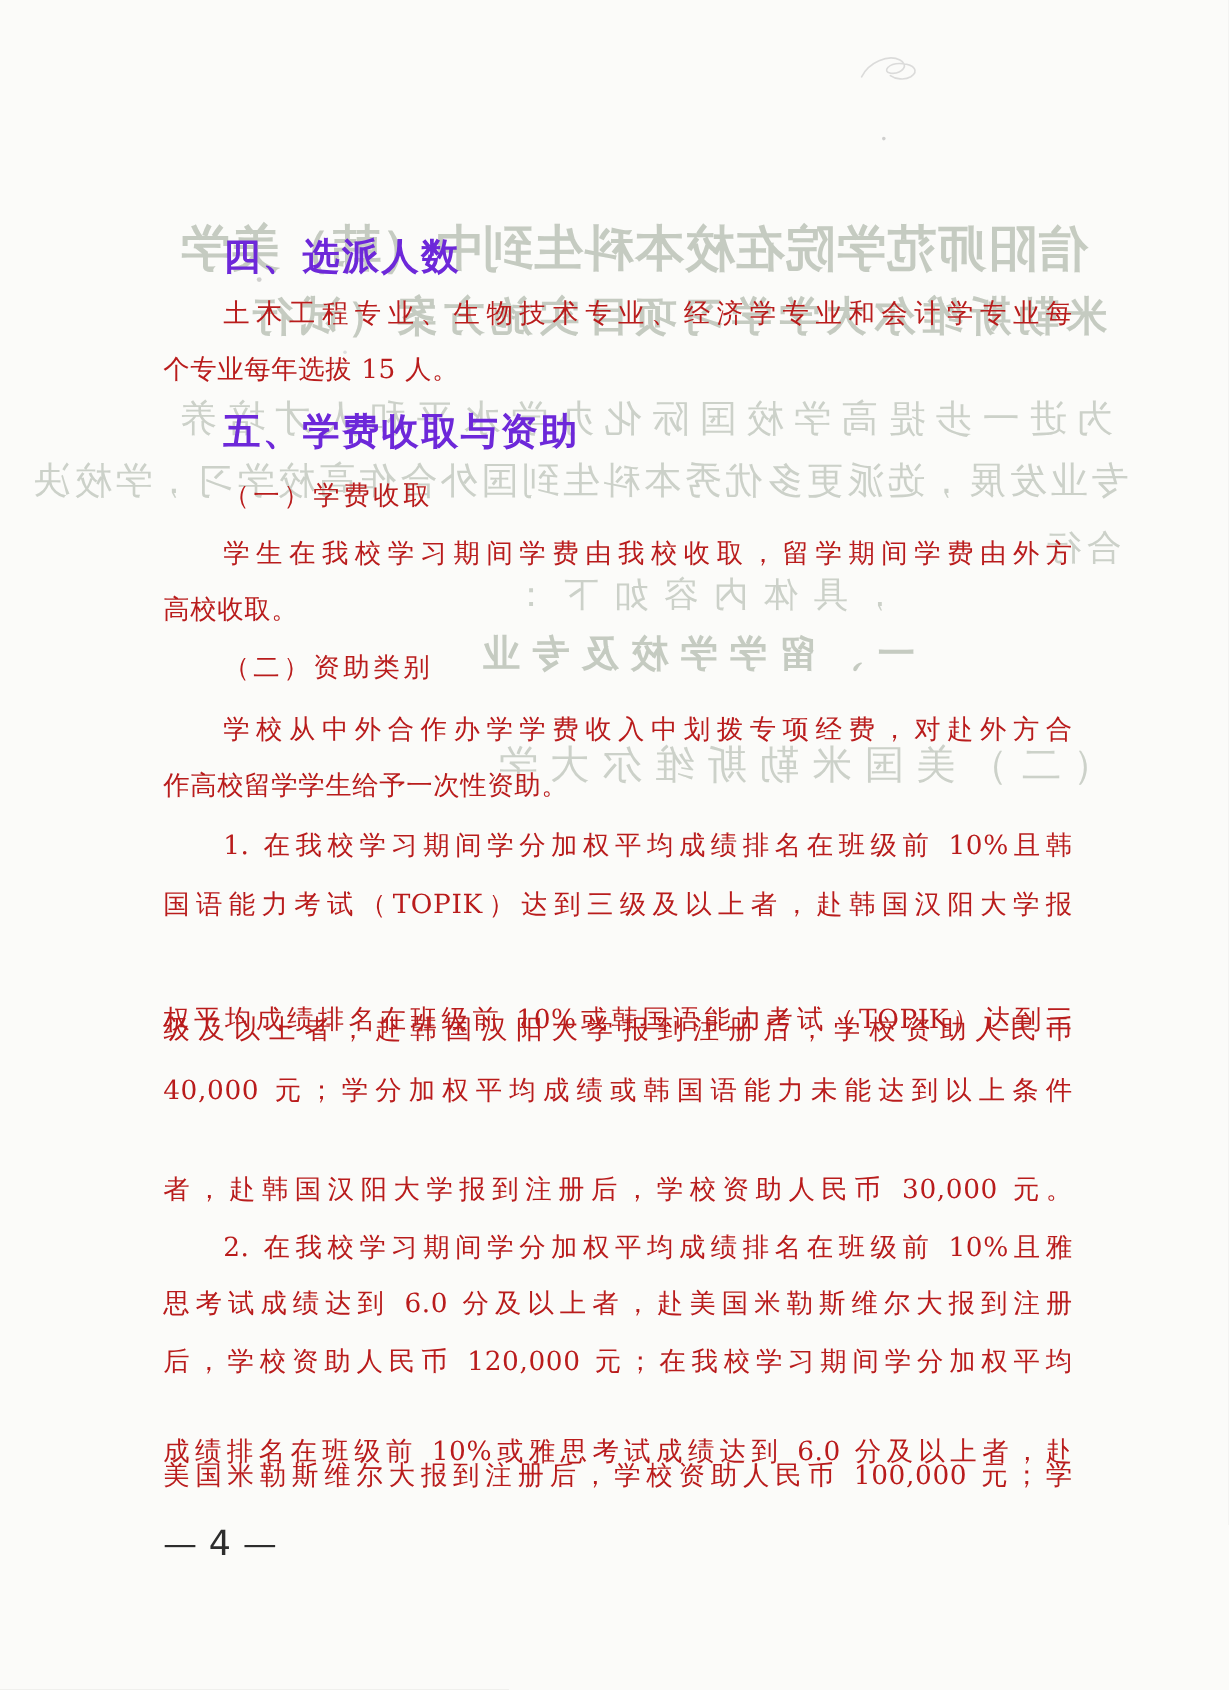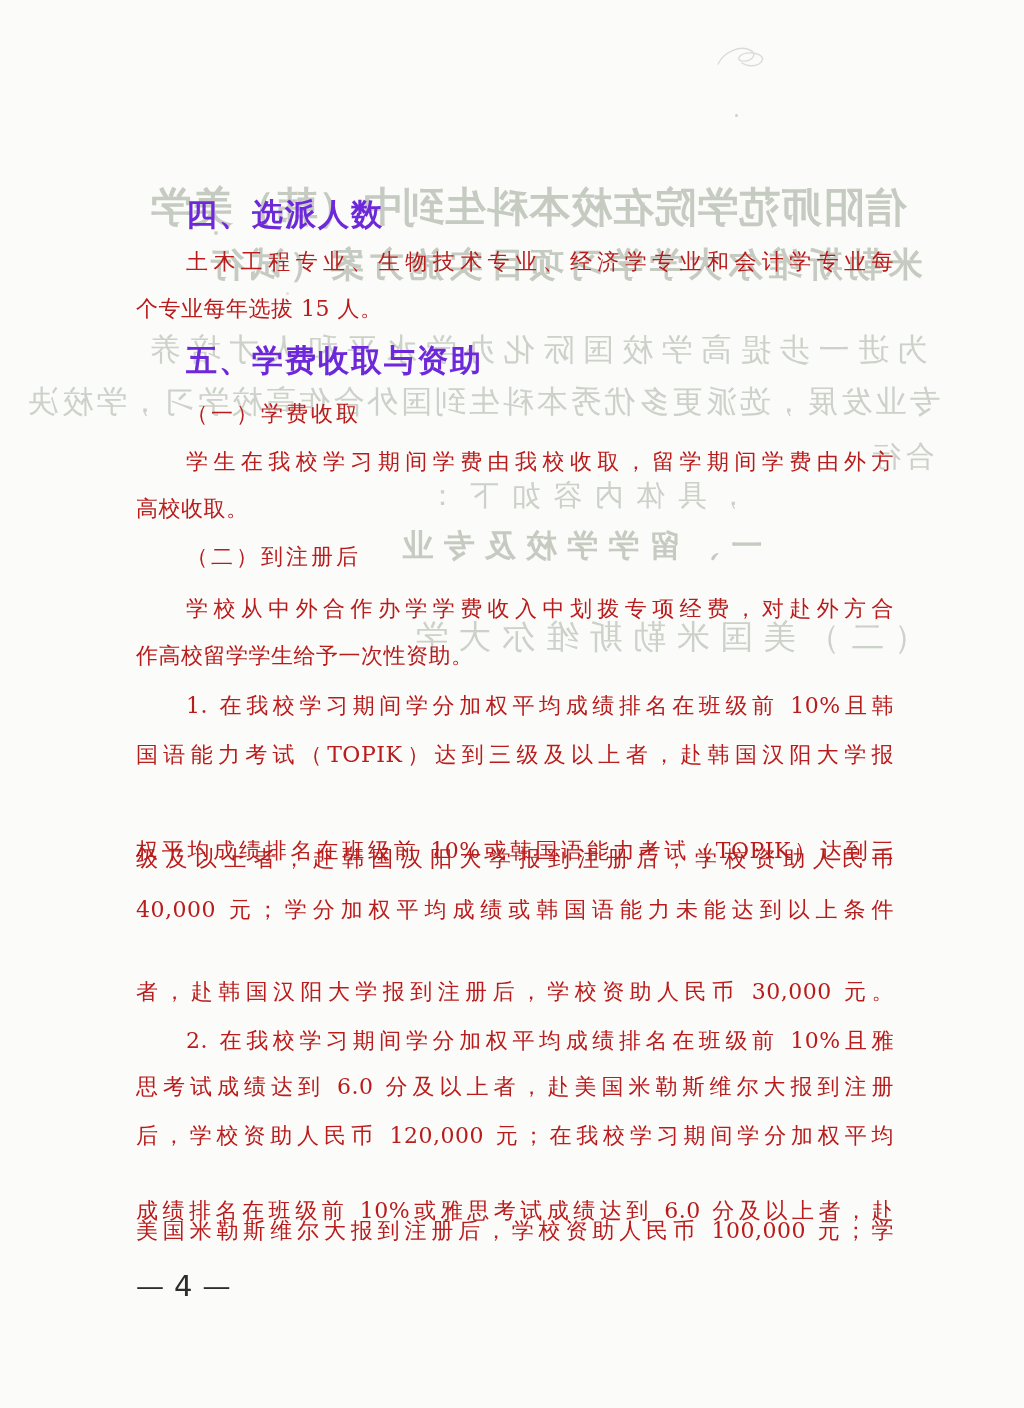--- a/index.html
+++ b/index.html
@@ -119,21 +119,21 @@
   <div class="speck sp2"></div>
   <div class="speck sp3"></div>
 
   <div class="line h indent ln1">四、选派人数</div>
   <div class="line just indent ln2">土木工程专业、生物技术专业、经济学专业和会计学专业每</div>
   <div class="line ln3">个专业每年选拔 15 人。</div>
   <div class="line h indent ln4">五、学费收取与资助</div>
   <div class="line indent ln5">（一）学费收取</div>
   <div class="line just indent ln6">学生在我校学习期间学费由我校收取，留学期间学费由外方</div>
   <div class="line ln7">高校收取。</div>
-  <div class="line indent ln8">（二）到注册后</div>
+  <div class="line indent ln8">（二）资助类别</div>
   <div class="line just indent ln9">学校从中外合作办学学费收入中划拨专项经费，对赴外方合</div>
   <div class="line ln10">作高校留学学生给予一次性资助。</div>
   <div class="line just indent ln11">1. 在我校学习期间学分加权平均成绩排名在班级前 10%且韩</div>
   <div class="line just ln12">国语能力考试（TOPIK）达到三级及以上者，赴韩国汉阳大学报</div>
   <div class="line just ln14">权平均成绩排名在班级前 10%或韩国语能力考试（TOPIK）达到三</div>
   <div class="line just ln15">级及以上者，赴韩国汉阳大学报到注册后，学校资助人民币</div>
   <div class="line just ln16">40,000 元；学分加权平均成绩或韩国语能力未能达到以上条件</div>
   <div class="line just ln17">者，赴韩国汉阳大学报到注册后，学校资助人民币 30,000 元。</div>
   <div class="line just indent ln18">2. 在我校学习期间学分加权平均成绩排名在班级前 10%且雅</div>
   <div class="line just ln19">思考试成绩达到 6.0 分及以上者，赴美国米勒斯维尔大报到注册</div>

